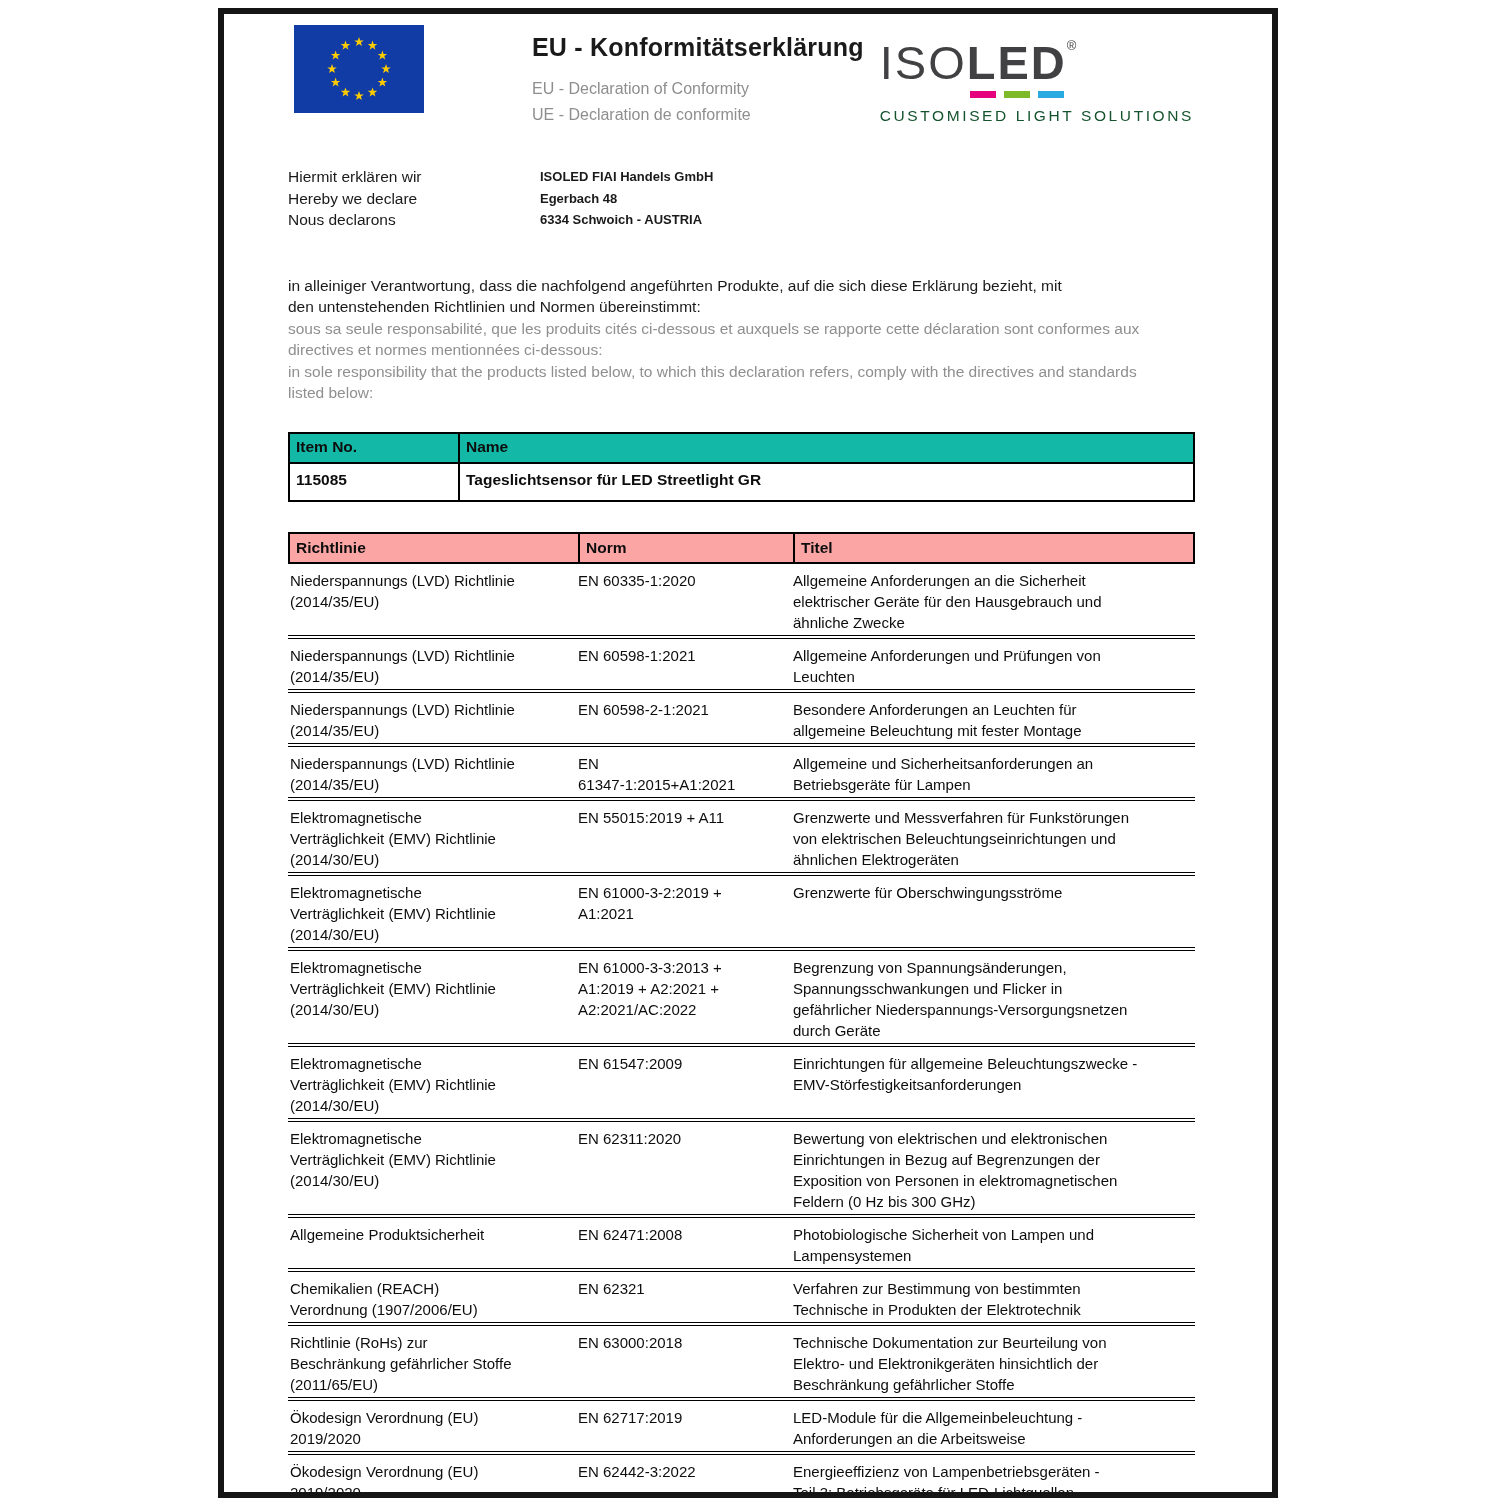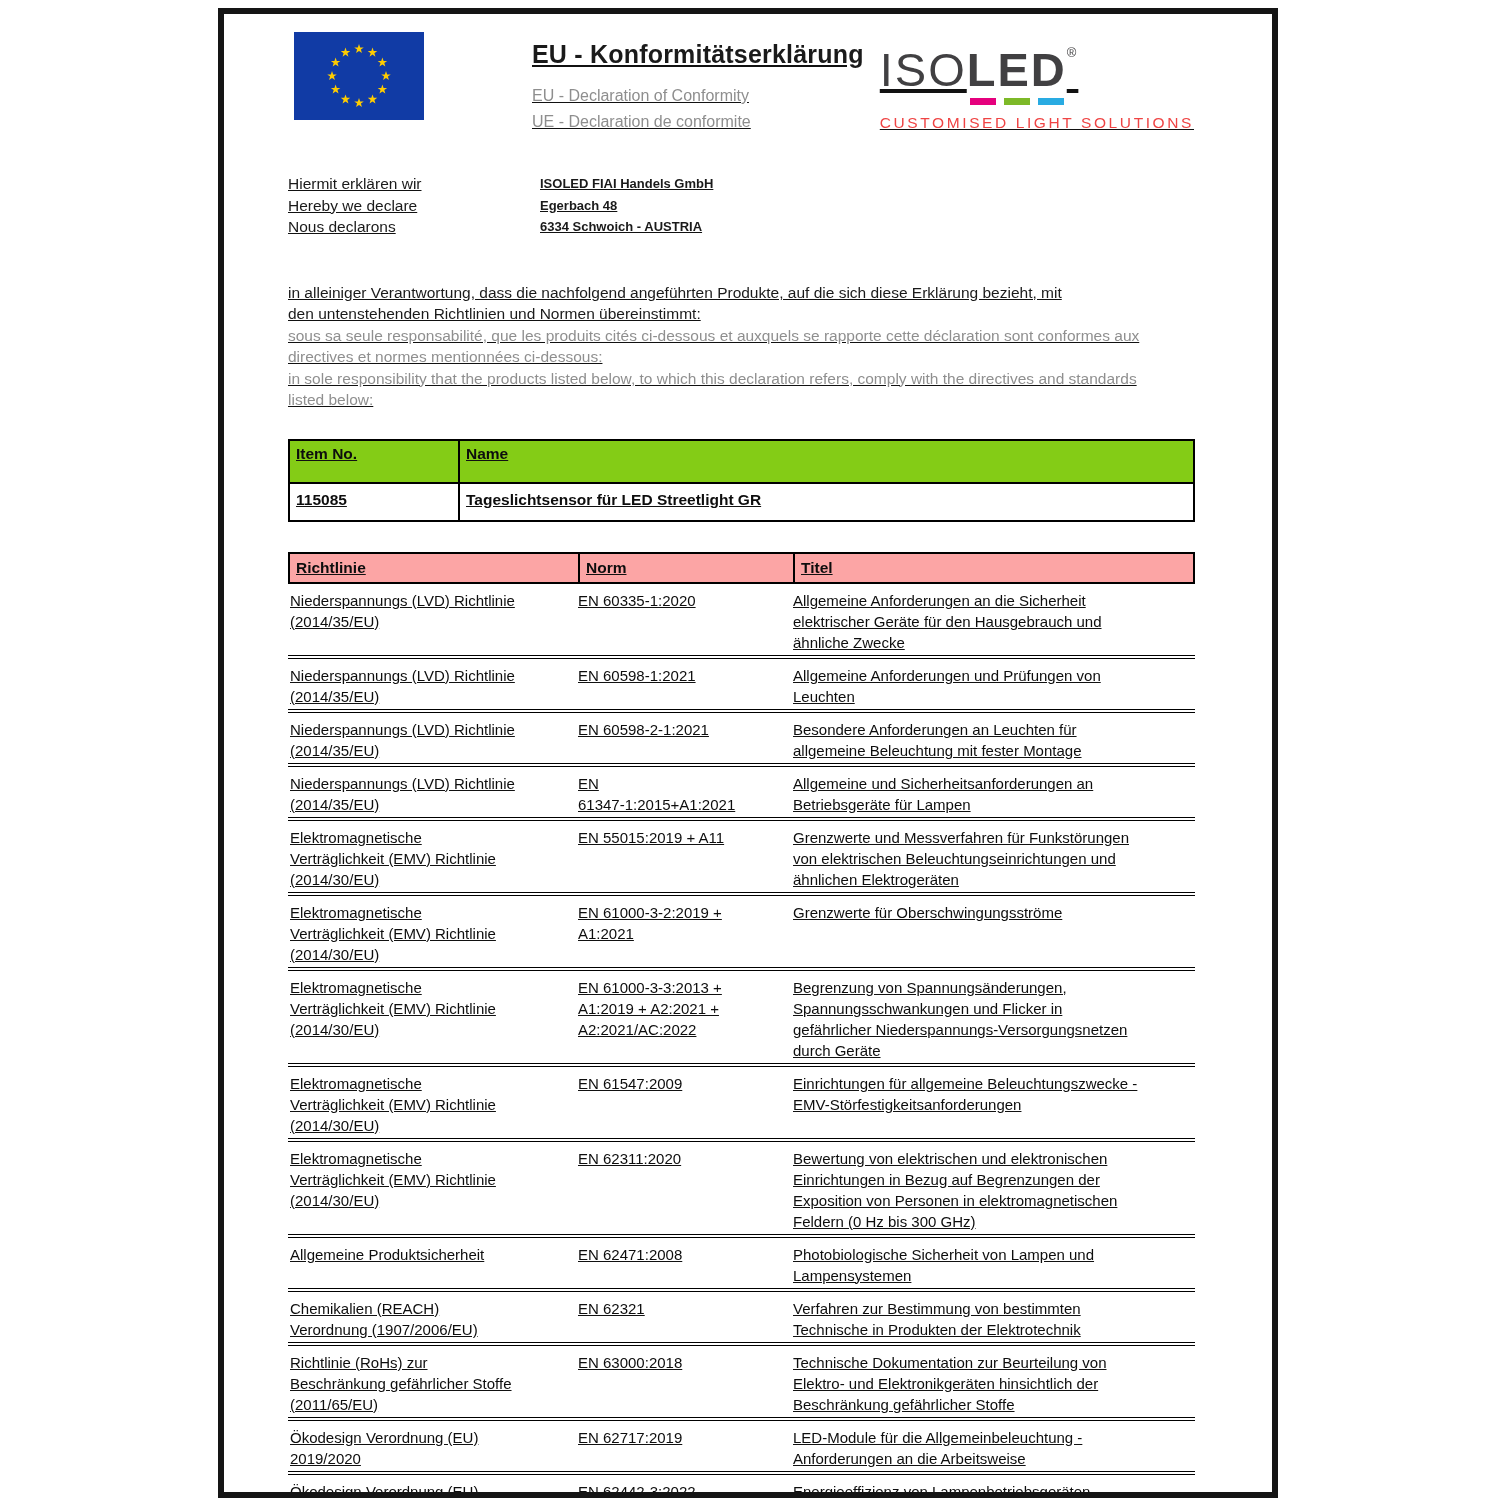--- a/index.html
+++ b/index.html
@@ -11,42 +11,41 @@
     color: #111111;
   }
   .page {
     position: absolute;
     left: 218px; top: 8px;
     width: 1060px; height: 1490px;
     border: 6px solid #151515;
     background: #ffffff;
     overflow: hidden;
     display: flex; flex-direction: column;
-    padding: 18px 72px 22px 64px;
-    text-decoration: underline;
+    padding: 11px 72px 22px 64px;
   }
 
   
   .header-row { display: flex; align-items: flex-start; margin-bottom: 38px; }
   .eu-flag { width: 130px; height: 88px; margin-left: 6px; flex: 0 0 auto; }
   .title-block { margin-left: 108px; width: 400px; }
   .doc-title { font-size: 25px; font-weight: bold; color: #1a1a1a; margin: 8px 0 14px 0; letter-spacing: 0.2px; }
   .doc-subtitle { font-size: 16px; color: #8e8e8e; line-height: 26px; }
 
   .logo { margin-left: auto; margin-top: 12px; text-align: left; padding: 2px 6px; }
   .logo-top { font-size: 47px; color: #414042; letter-spacing: 2px; line-height: 1; white-space: nowrap; }
   .logo-iso { font-weight: normal; }
   .logo-led { font-weight: bold; position: relative; display: inline-block; }
   .logo-reg { font-size: 13px; vertical-align: top; color: #414042; }
   .logo-bars { position: absolute; left: 3px; right: 3px; bottom: -12px; display: flex; gap: 8px; }
   .logo-bars i { flex: 1; height: 7px; display: block; }
   .bar-pink  { background: #e5007d; }
   .bar-green { background: #7db928; }
   .bar-blue  { background: #29abe2; }
-  .logo-tagline { margin-top: 21px; font-size: 15.5px; color: #ef4444; letter-spacing: 2.6px; white-space: nowrap; }
+  .logo-tagline { margin-top: 21px; font-size: 15.5px; color: #14532d; letter-spacing: 2.6px; white-space: nowrap; }
 
   
   .declare-row { display: flex; margin-bottom: 44px; }
   .declare-labels { width: 252px; font-size: 15.5px; line-height: 21.5px; color: #1a1a1a; }
   .declare-company { font-size: 13px; line-height: 21.5px; font-weight: bold; color: #1a1a1a; }
 
   
   .statement { margin-bottom: 28px; font-size: 15.5px; line-height: 21.5px; }
   .statement p { margin: 0; white-space: pre-line; }
   .statement .de { color: #1a1a1a; }
@@ -54,21 +53,21 @@
 
   
   table { border-collapse: collapse; width: 907px; table-layout: fixed; }
   .item-table { margin-bottom: 30px; }
   .item-table th, .item-table td {
     border: 2px solid #000;
     text-align: left; vertical-align: top;
     font-size: 15.5px; font-weight: bold; color: #0d0d0d;
     padding: 4px 6px;
   }
-  .item-table th { background: #84cc16; height: 43px; }
+  .item-table th { background: #14b8a6; height: 30px; }
   .item-table td { height: 38px; padding-top: 7px; }
   .col-itemno { width: 170px; }
 
   .dir-header-table th {
     border: 2px solid #000;
     background: #fca5a5;
     text-align: left; vertical-align: middle;
     font-size: 15.5px; font-weight: bold; color: #0d0d0d;
     padding: 4px 6px; height: 30px;
   }

